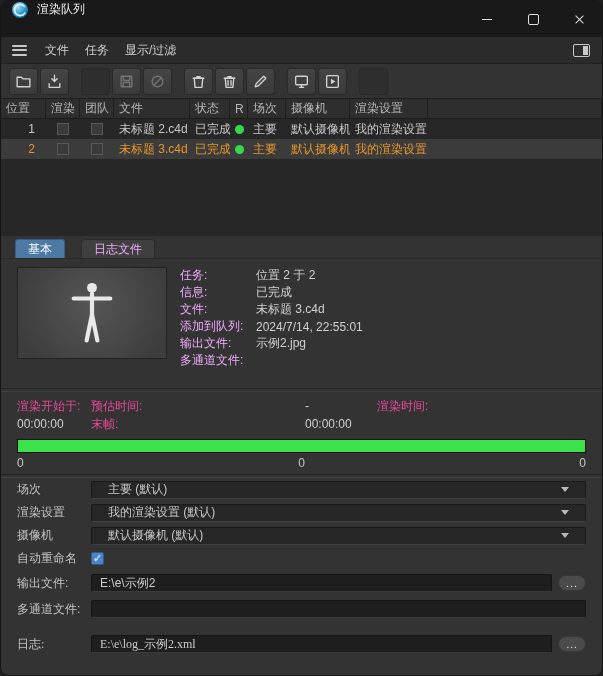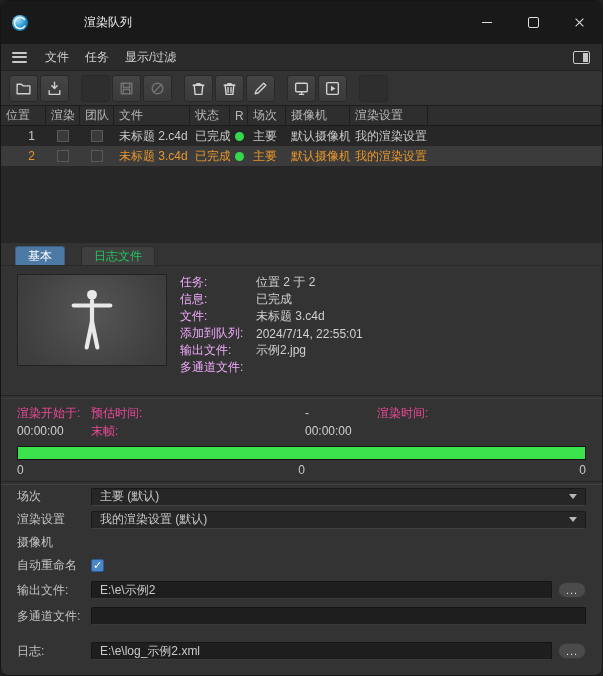--- a/index.html
+++ b/index.html
@@ -2,21 +2,21 @@
 <html><head>
 <meta charset="utf-8">
 <style>
   html,body{margin:0;padding:0;background:#202020;}
   body{font-family:"Liberation Sans","DejaVu Sans",sans-serif;}
   .window{width:603px;height:676px;background:#333;border-radius:8px;overflow:hidden;
     border:1px solid #151515;box-sizing:border-box;display:flex;flex-direction:column;
     color:#c8c8c8;font-size:12px;}
 
   
-  .titlebar{height:43px;background:#191919;display:flex;align-items:center;flex:0 0 auto;gap:47px;}
+  .titlebar{height:36px;background:#191919;display:flex;align-items:flex-start;flex:0 0 auto;}
   .app-icon{width:18px;height:18px;margin:0 8px 0 10px;flex:0 0 auto;}
   .title{color:#eaeaea;font-size:12px;}
   .win-controls{margin-left:auto;display:flex;height:100%;}
   .win-btn{width:46px;height:100%;display:flex;align-items:center;justify-content:center;
     background:transparent;border:0;cursor:pointer;padding:0;}
   .glyph-min{width:10px;height:1px;background:#e0e0e0;display:block;}
   .glyph-max{width:9px;height:9px;border:1px solid #e0e0e0;border-radius:2px;display:block;}
   .glyph-close{position:relative;width:11px;height:11px;display:block;}
   .glyph-close::before,.glyph-close::after{content:"";position:absolute;left:5px;top:0;width:1px;height:11px;background:#e0e0e0;}
   .glyph-close::before{transform:rotate(45deg);}
@@ -50,21 +50,21 @@
   .qcell.center{display:flex;justify-content:center;padding:0;}
   .qcell.pos{text-align:right;padding-right:11px;justify-content:flex-end;}
   .row-selected{background:#3b3b3b;}
   .row-selected .qcell{color:#e8962c;}
   .cbx{width:12px;height:12px;background:#3a3a3a;border:1px solid #585858;box-sizing:border-box;cursor:pointer;}
   .dot{width:9px;height:9px;border-radius:50%;background:#35d84a;}
 
   
   .tabbar{height:22px;display:flex;align-items:flex-end;padding-left:14px;gap:16px;background:#333;flex:0 0 auto;font-family:Liberation Serif, serif;}
   .tab{height:19px;padding:0 12px;display:flex;align-items:center;background:#3f3f3f;border:1px solid #2b2b2b;border-bottom:0;
-    border-radius:3px 3px 0 0;color:#22c55e;cursor:pointer;box-sizing:border-box;}
+    border-radius:3px 3px 0 0;color:#f0abfc;cursor:pointer;box-sizing:border-box;}
   .tab.active{background:#4d7aa5;color:#fff;border-color:#3a5d80;}
 
   
   .detail{flex:0 0 auto;height:130px;padding:8px 16px 0;display:flex;border-top:1px solid #2a2a2a;box-sizing:border-box;}
   .thumb{width:148px;height:90px;flex:0 0 auto;border:1px solid #222;
     background:radial-gradient(circle at 50% 42%,#565656 0%,#3d3d3d 85%);
     display:flex;align-items:center;justify-content:center;}
   .fields{margin-left:13px;display:grid;grid-template-columns:76px auto;grid-auto-rows:17px;align-items:center;align-content:start;}
   .flabel{color:#f0abfc;}
   .fvalue{color:#d0d0d0;white-space:nowrap;}
@@ -79,31 +79,31 @@
   
   .progress-wrap{padding:6px 16px 0;flex:0 0 auto;}
   .progress{height:12px;background:#1b1b1b;border:1px solid #121212;}
   .progress-fill{height:100%;width:100%;background:#3ce24b;}
   .progress-nums{display:flex;justify-content:space-between;padding:3px 16px 4px;color:#c8c8c8;flex:0 0 auto;}
 
   
   .formrow{display:flex;align-items:center;padding:0 16px;height:23px;flex:0 0 auto;}
   .formlabel{width:74px;flex:0 0 auto;color:#c2c2c2;}
   .select{flex:1;height:18px;background:#262626;border:1px solid #191919;border-bottom-color:#414141;border-radius:2px;
-    display:flex;align-items:center;padding:0 8px;cursor:pointer;box-sizing:border-box;}
+    display:flex;align-items:center;padding:0 16px;cursor:pointer;box-sizing:border-box;}
   .chev{margin-left:auto;width:0;height:0;border-left:4px solid transparent;border-right:4px solid transparent;border-top:5px solid #b8b8b8;}
   .checkbox{width:13px;height:13px;background:#4a86c8;border:1px solid #2c5a92;border-radius:2px;color:#fff;
     display:flex;align-items:center;justify-content:center;font-size:11px;cursor:pointer;box-sizing:border-box;}
   .checkbox::after{content:"✓";}
   .pathrow{height:26px;}
   .input{flex:1;height:18px;background:#1e1e1e;border:1px solid #151515;border-bottom-color:#3a3a3a;border-radius:2px;
     display:flex;align-items:center;padding:0 8px;color:#cbcbcb;white-space:nowrap;overflow:hidden;box-sizing:border-box;cursor:text;}
   .browse{margin-left:6px;width:28px;height:16px;flex:0 0 auto;background:#4b4b4b;border:1px solid #383838;border-radius:8px;
     color:#ddd;display:flex;align-items:center;justify-content:center;font-size:11px;letter-spacing:1px;cursor:pointer;box-sizing:border-box;}
-  .logrow{margin-top:9px;}
+  .logrow{margin-top:9px;font-family:Liberation Serif, serif;}
   .filler{flex:1;}
 </style>
 </head>
 <body>
 
 <div class="window">
 
   <div class="titlebar">
     <svg class="app-icon" viewBox="0 0 18 18">
       <defs>
@@ -327,20 +327,24 @@
   </div>
   <div class="formrow">
     <div class="formlabel">渲染设置</div>
     <div class="select">
       <span>我的渲染设置 (默认)</span>
       <span class="chev"></span>
     </div>
   </div>
   <div class="formrow">
     <div class="formlabel">摄像机</div>
+    <div class="select">
+      <span>默认摄像机 (默认)</span>
+      <span class="chev"></span>
+    </div>
   </div>
 
   <div class="formrow">
     <div class="formlabel">自动重命名</div>
     <div class="checkbox"></div>
   </div>
 
   <div class="formrow pathrow">
     <div class="formlabel">输出文件:</div>
     <div class="input">E:\e\示例2</div>

